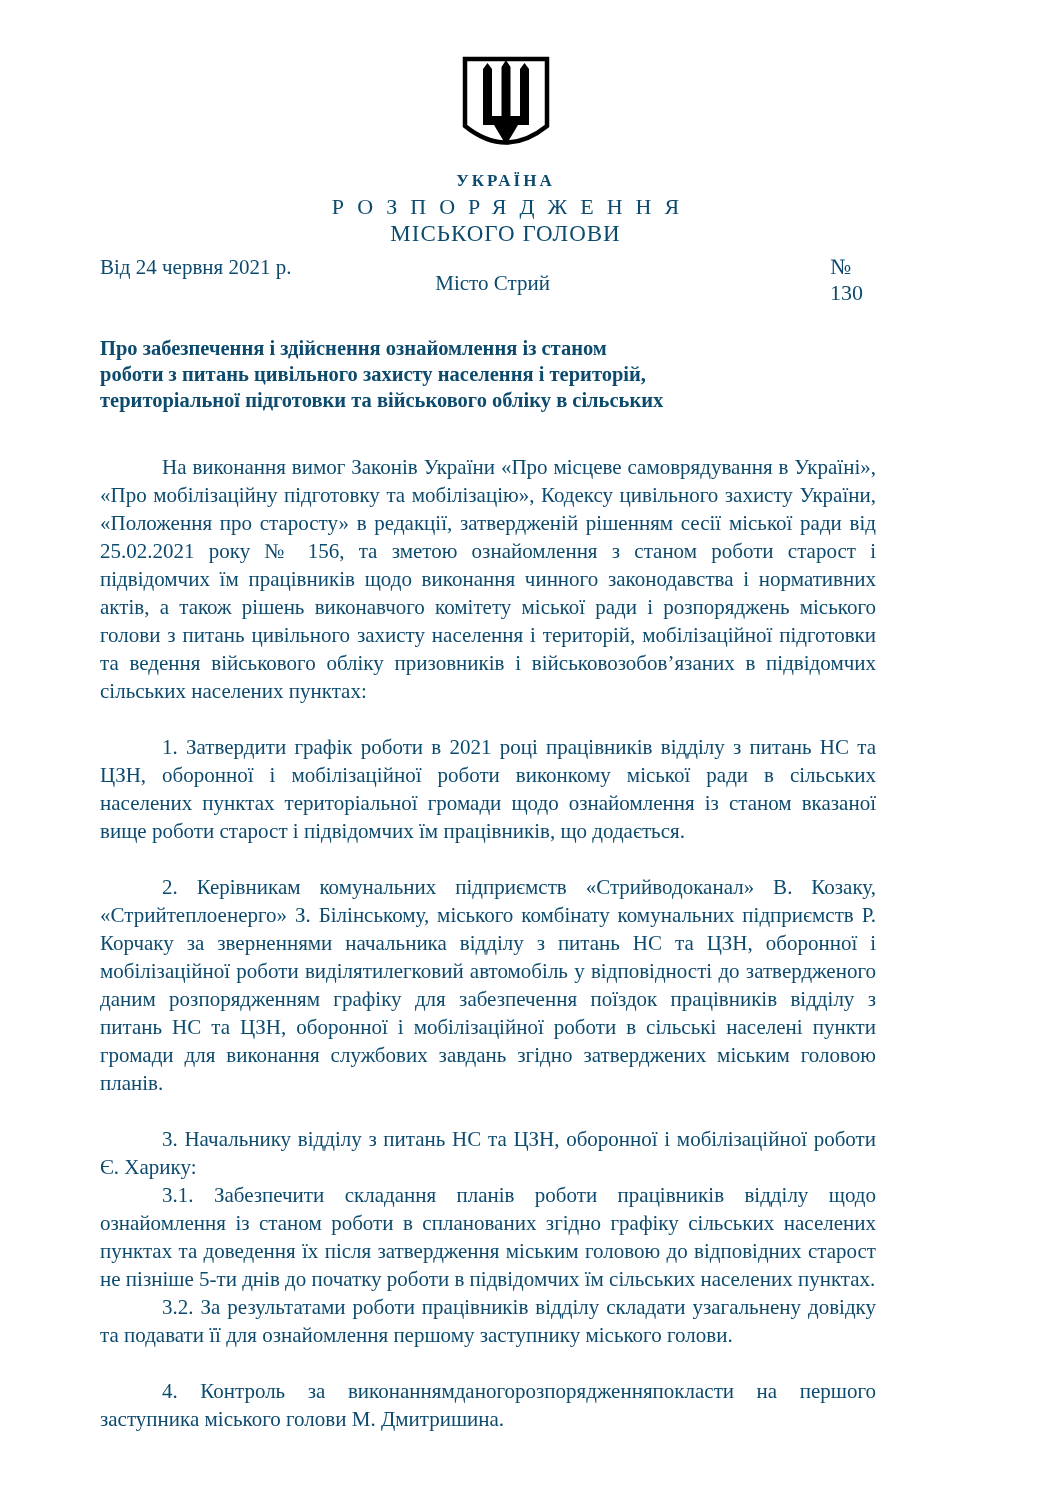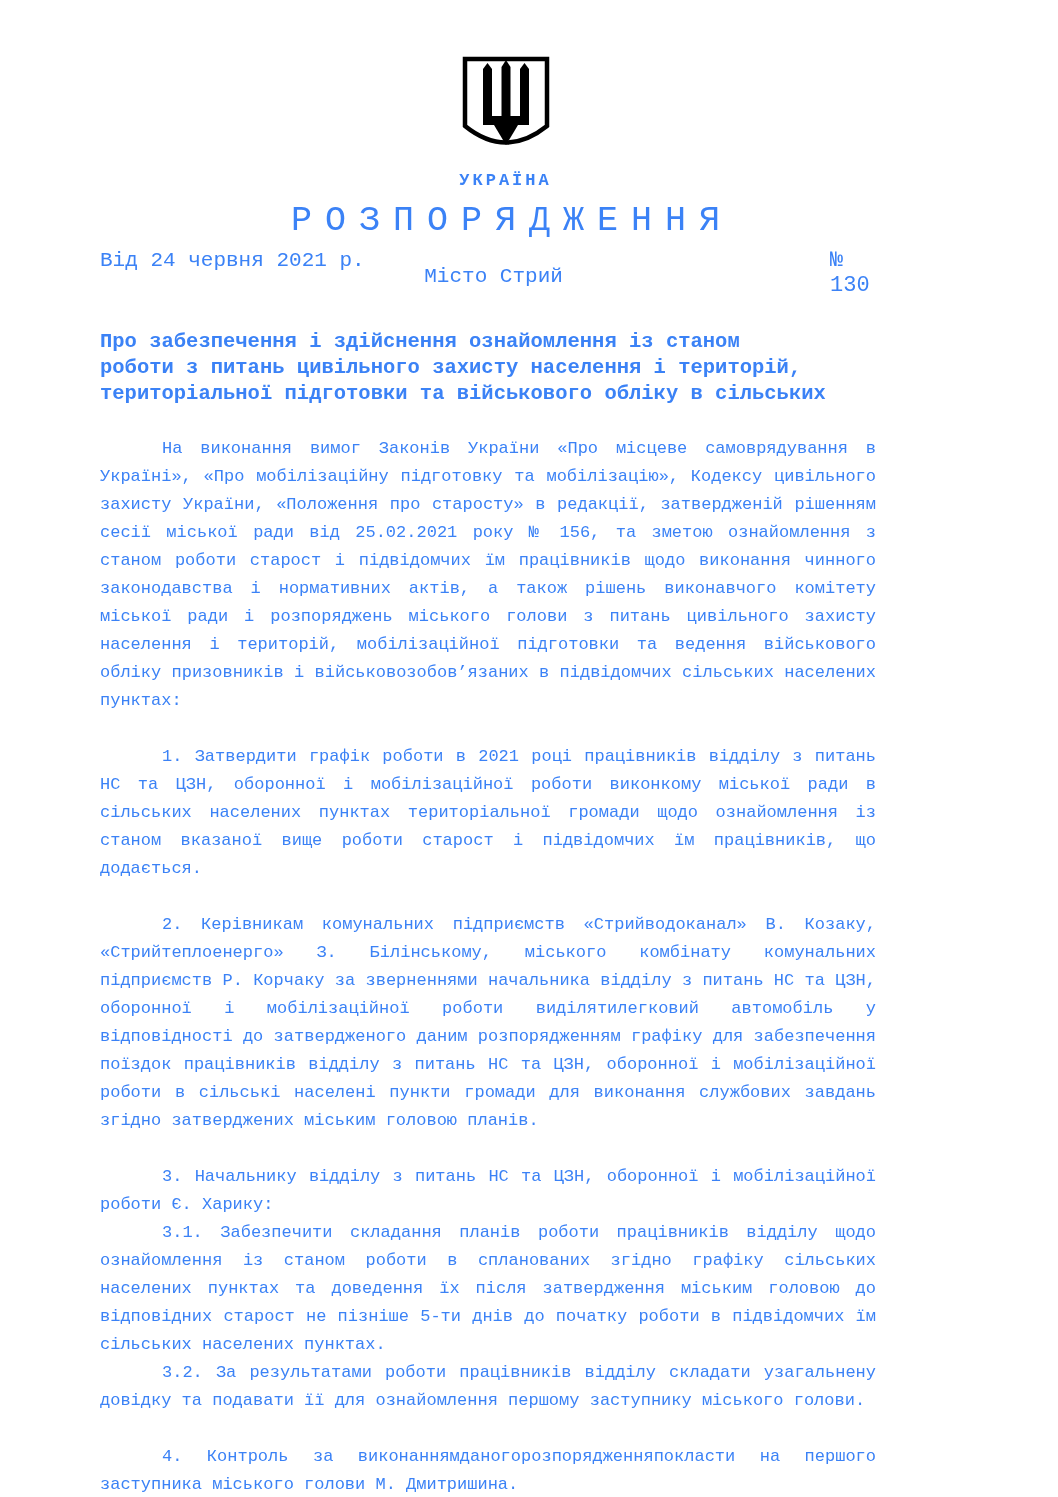--- a/index.html
+++ b/index.html
@@ -1,35 +1,35 @@
 <!DOCTYPE html>
 <html lang="uk"><head>
 <meta charset="utf-8">
 <style>
   html,body{margin:0;padding:0;background:#fff;}
   .page{
-    width:969px;height:1497px;background:#fff;color:#3b82f6;
+    width:969px;height:1497px;background:#fff;color:#0c4a6e;
     position:relative;overflow:hidden;
-    font-family:Liberation Mono, monospace;
+    font-family:Liberation Serif, serif;
   }
   .header{padding-top:56px;padding-left:42px;text-align:center;}
   .emblem{display:block;margin:0 auto;width:92px;height:106px;}
   .country{font-size:17px;font-weight:bold;letter-spacing:3px;margin-top:9px;}
-  .doctype{font-size:35px;letter-spacing:13px;margin-top:11px;text-indent:13px;white-space:nowrap;}
+  .doctype{font-size:22px;letter-spacing:13px;margin-top:3px;text-indent:13px;white-space:nowrap;}
   .issuer{font-size:23px;letter-spacing:1px;margin-top:1px;}
 
   .meta{position:relative;margin:8px 93px 0 100px;height:28px;font-size:21px;}
   .meta-date{position:absolute;left:0;top:0;}
   .meta-city{position:absolute;left:50%;top:16px;transform:translateX(-46%);}
   .meta-number{position:absolute;left:730px;top:-1px;font-size:22px;}
 
   .subject{margin:52px 0 0 100px;font-weight:bold;font-size:20.5px;line-height:26px;max-width:600px;}
   .subject div{white-space:nowrap;}
 
-  .body{margin:28px 93px 0 100px;font-size:17px;line-height:28px;text-align:justify;}
+  .body{margin:40px 93px 0 100px;font-size:21px;line-height:28px;text-align:justify;}
   .para{text-indent:62px;margin:0;}
   .para.gap{margin-top:28px;}
 
   .sig{position:relative;margin:86px 100px 0;height:30px;font-size:15px;}
   .sig-title{position:absolute;left:35px;top:0;}
   .sig-name{position:absolute;left:617px;top:0;}
 </style>
 </head>
 <body>
 
@@ -44,20 +44,21 @@
         <polygon points="41.5,11 50.5,11 50.5,71 41.5,71"></polygon>
         <rect x="23" y="60" width="46" height="9"></rect>
         <polygon points="34,69 58,69 46,89"></polygon>
         <polygon points="23,13 32,13 27.5,7"></polygon>
         <polygon points="60,13 69,13 64.5,7"></polygon>
         <polygon points="41.5,11 50.5,11 46,4"></polygon>
       </g>
     </svg>
     <div class="country">УКРАЇНА</div>
     <div class="doctype">РОЗПОРЯДЖЕННЯ</div>
+    <div class="issuer">МІСЬКОГО ГОЛОВИ</div>
   </div>
 
   <div class="meta">
     <span class="meta-date">Від  24  червня 2021 р.</span>
     <span class="meta-city">Місто Стрий</span>
     <span class="meta-number">№ 130</span>
   </div>
 
   <div class="subject">
     <div>Про забезпечення і здійснення ознайомлення із станом</div>

